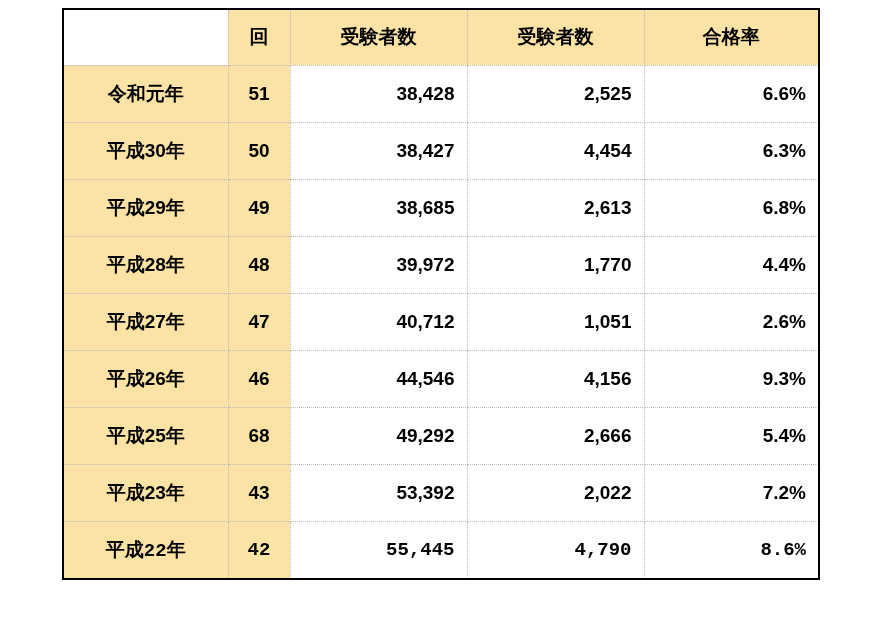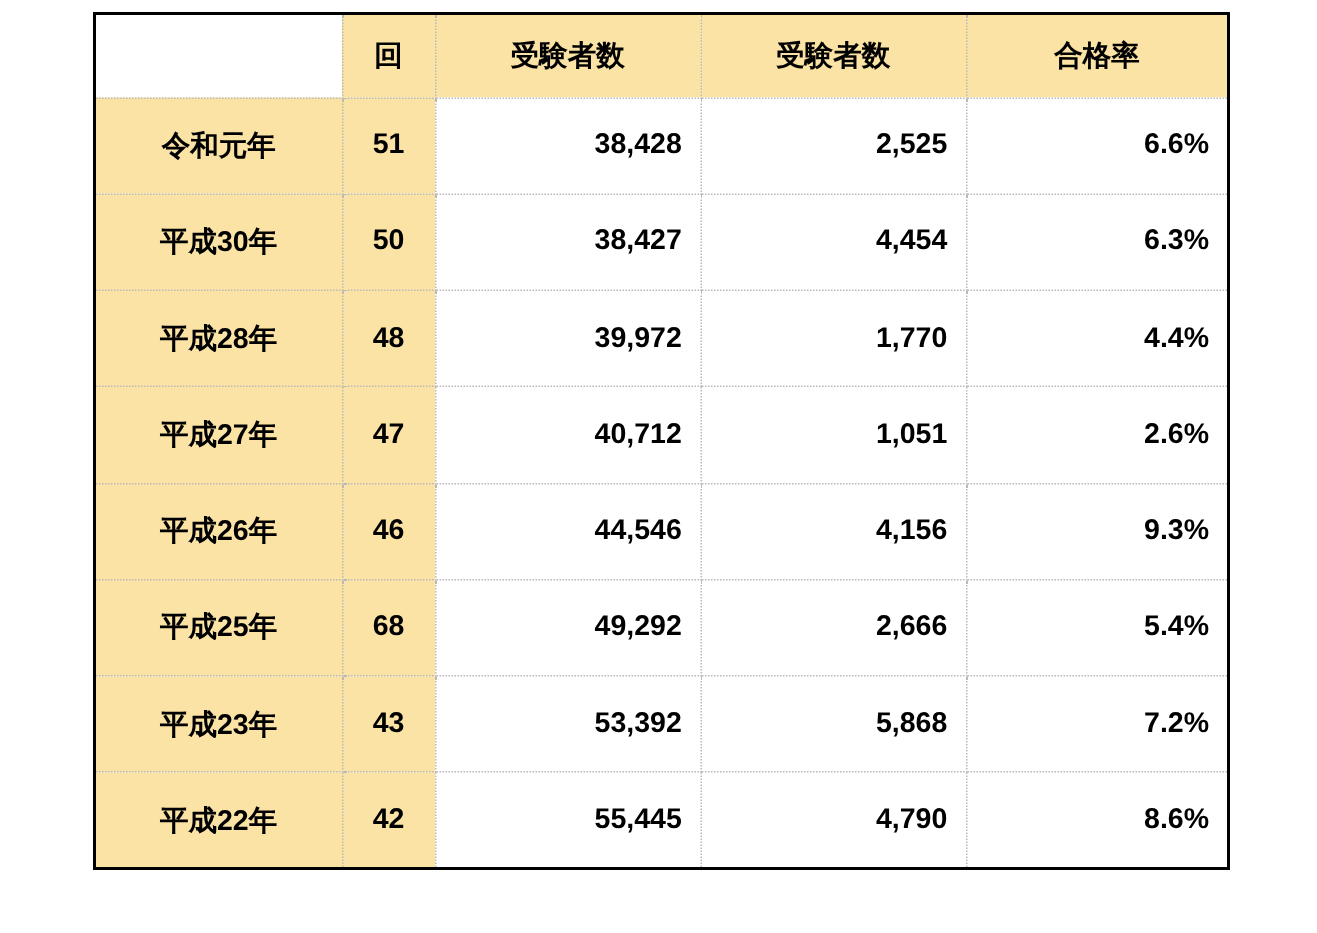--- a/index.html
+++ b/index.html
@@ -38,20 +38,21 @@
   }
   
   table.exam-table {
     border: 2px solid #000000;
   }
   table.exam-table tr:first-child th {
     border-top: none;
   }
   table.exam-table tr:last-child td {
     border-bottom: none;
+    font-family: Liberation Mono, monospace;
   }
   table.exam-table tr td:first-child,
   table.exam-table tr th:first-child {
     border-left: none;
   }
   table.exam-table tr td:last-child,
   table.exam-table tr th:last-child {
     border-right: none;
   }
   
@@ -117,20 +118,27 @@
         <td class="num">6.6%</td>
       </tr>
       <tr>
         <td class="year">平成30年</td>
         <td class="round">50</td>
         <td class="num">38,427</td>
         <td class="num">4,454</td>
         <td class="num">6.3%</td>
       </tr>
       <tr>
+        <td class="year">平成29年</td>
+        <td class="round">49</td>
+        <td class="num">38,685</td>
+        <td class="num">2,613</td>
+        <td class="num">6.8%</td>
+      </tr>
+      <tr>
         <td class="year">平成28年</td>
         <td class="round">48</td>
         <td class="num">39,972</td>
         <td class="num">1,770</td>
         <td class="num">4.4%</td>
       </tr>
       <tr>
         <td class="year">平成27年</td>
         <td class="round">47</td>
         <td class="num">40,712</td>
@@ -148,21 +156,21 @@
         <td class="year">平成25年</td>
         <td class="round">68</td>
         <td class="num">49,292</td>
         <td class="num">2,666</td>
         <td class="num">5.4%</td>
       </tr>
       <tr>
         <td class="year">平成23年</td>
         <td class="round">43</td>
         <td class="num">53,392</td>
-        <td class="num">5,868</td>
+        <td class="num">2,022</td>
         <td class="num">7.2%</td>
       </tr>
       <tr>
         <td class="year">平成22年</td>
         <td class="round">42</td>
         <td class="num">55,445</td>
         <td class="num">4,790</td>
         <td class="num">8.6%</td>
       </tr>
     </tbody>

